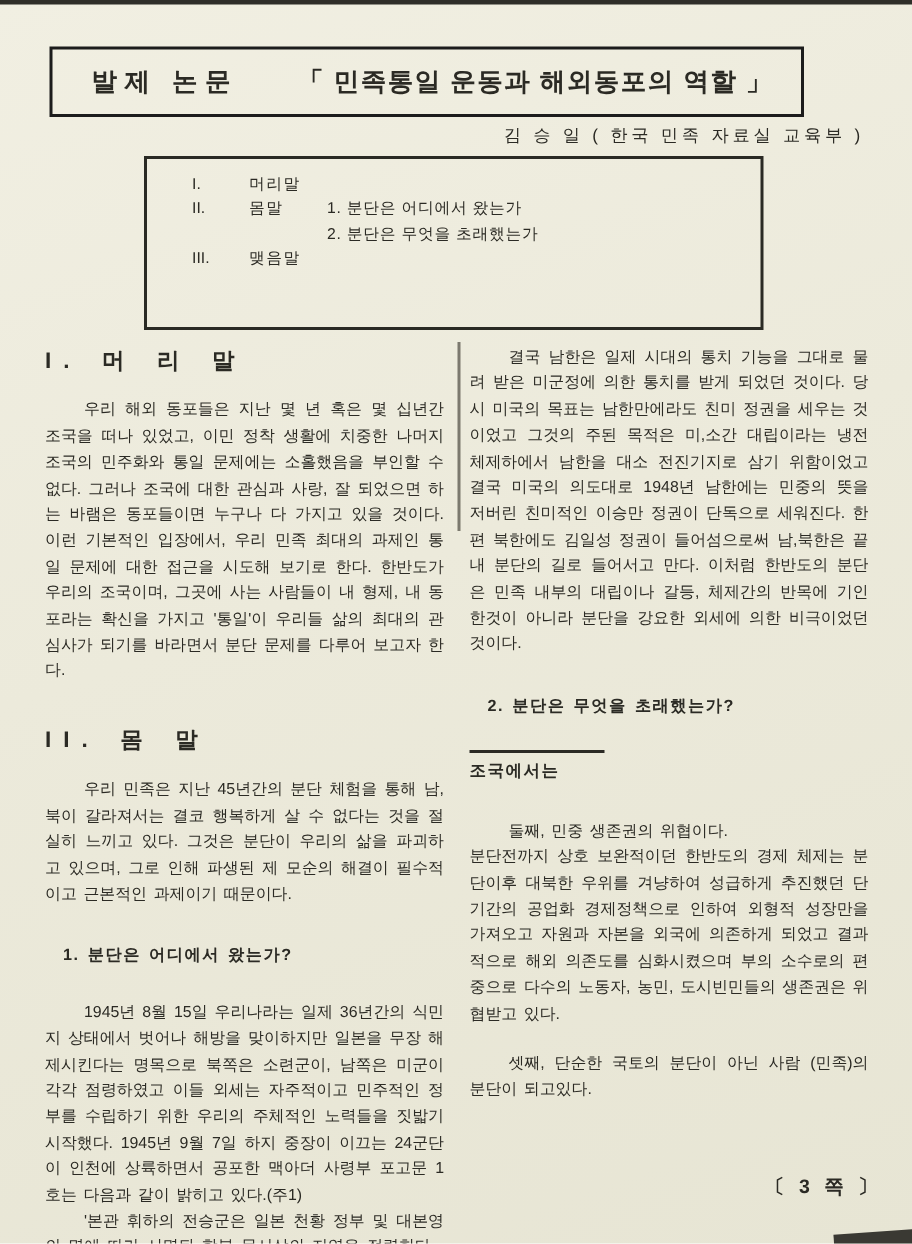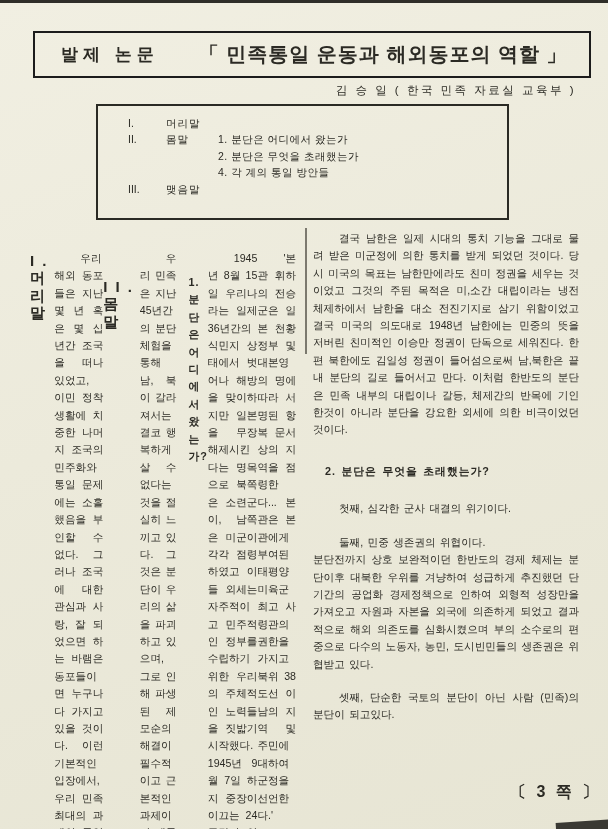--- a/index.html
+++ b/index.html
@@ -13,53 +13,53 @@
     position:relative;overflow:hidden;
     background:linear-gradient(160deg,#f1efe2 0%,var(--paper) 45%,#e7e5d4 100%);
     font-family:"Liberation Sans","DejaVu Sans",sans-serif;
     color:var(--ink);
   }
   .scan-top{position:absolute;top:0;left:0;width:608px;height:3px;background:#2f2e29;}
   .gutter-line{position:absolute;left:305px;top:228px;width:2px;height:126px;background:#55534a;opacity:.75;}
   .corner-mark{position:absolute;right:-8px;bottom:-5px;width:60px;height:13px;background:#3a3933;transform:rotate(-4deg);}
 
   .title-box{
-    position:absolute;left:33px;top:31px;width:558px;height:47px;
+    position:absolute;left:33px;top:31px;width:503px;height:47px;
     border:2px solid var(--line);display:flex;align-items:center;box-sizing:border-box;
   }
   .doc-type{margin-left:26px;font-size:17px;font-weight:bold;letter-spacing:5px;white-space:nowrap;}
-  .main-title{margin-left:40px;font-size:20px;font-weight:bold;letter-spacing:1px;white-space:nowrap;}
+  .main-title{margin-left:40px;font-size:17px;font-weight:bold;letter-spacing:1px;white-space:nowrap;}
   .author{position:absolute;top:83px;right:32px;font-size:11.5px;letter-spacing:2.5px;margin-left:33px;}
 
   .outline-box{
     position:absolute;left:96px;top:104px;width:413px;height:116px;
     border:2px solid #2a2a24;box-sizing:border-box;
     padding:9px 6px 0 30px;font-size:10.5px;line-height:16.4px;
   }
   .o-row{display:flex;}
   .o-num{width:38px;flex:none;}
   .o-label{width:52px;flex:none;letter-spacing:1px;}
   .o-item{flex:1;letter-spacing:.5px;}
 
   .cols{position:absolute;left:30px;top:230px;width:549px;display:flex;gap:17px;}
   .col{width:266px;font-size:10.6px;line-height:17.4px;text-align:justify;word-spacing:1.5px;}
-  .col.left{height:537px;display:flex;margin-top:20px;}
+  .col.left{height:537px;display:flex;flex-direction:column;}
   .col p{margin:0;}
   .indent{text-indent:26px;}
   h2{font-size:15px;font-weight:bold;letter-spacing:8px;margin:2px 0 16px 0;}
   h2.mt{margin-top:28px;}
   h3{font-size:10.8px;font-weight:bold;letter-spacing:1px;margin:24px 0 20px 12px;}
   .quote{margin-top:0;}
 
   .olabel{
     width:90px;border-top:2px solid var(--ink);padding-top:4px;
     font-size:11px;font-weight:bold;letter-spacing:1px;margin:6px 0 22px 0;
   }
   .lead{text-indent:26px;margin-top:16px;}
-  .pageno{position:absolute;top:782px;left:510px;font-size:16px;letter-spacing:3px;font-weight:bold;}
+  .pageno{position:absolute;top:782px;left:510px;font-size:13px;letter-spacing:3px;font-weight:bold;}
 </style>
 </head>
 <body>
 
 <div>
 
   <div class="scan-top"></div>
 
   <div class="title-box">
     <span class="doc-type">발제 논문</span>
@@ -79,21 +79,20 @@
       <span class="o-item">1. 분단은 어디에서 왔는가</span>
     </div>
     <div class="o-row">
       <span class="o-num"></span>
         <span class="o-label"></span>
       <span class="o-item">2. 분단은 무엇을 초래했는가</span>
     </div>
     <div class="o-row">
       <span class="o-num"></span>
         <span class="o-label"></span>
-      <span class="o-item">4. 각 계의 통일 방안들</span>
     </div>
     <div class="o-row">
       <span class="o-num"></span>
         <span class="o-label"></span>
     </div>
     <div class="o-row">
       <span class="o-num">III.</span>
       <span class="o-label">맺음말</span>
     </div>
   </div>
@@ -107,21 +106,21 @@
       <p class="indent">우리 민족은 지난 45년간의 분단 체험을 통해 남, 북이 갈라져서는 결코 행복하게 살 수 없다는 것을 절실히 느끼고 있다. 그것은 분단이 우리의 삶을 파괴하고 있으며, 그로 인해 파생된 제 모순의 해결이 필수적이고 근본적인 과제이기 때문이다.</p>
       <h3>1. 분단은 어디에서 왔는가?</h3>
       <p class="indent">1945년 8월 15일 우리나라는 일제 36년간의 식민지 상태에서 벗어나 해방을 맞이하지만 일본을 무장 해제시킨다는 명목으로 북쪽은 소련군이, 남쪽은 미군이 각각 점령하였고 이들 외세는 자주적이고 민주적인 정부를 수립하기 위한 우리의 주체적인 노력들을 짓밟기 시작했다. 1945년 9월 7일 하지 중장이 이끄는 24군단이 인천에 상륙하면서 공포한 맥아더 사령부 포고문 1호는 다음과 같이 밝히고 있다.(주1)</p>
       <p class="indent quote">'본관 휘하의 전승군은 일본 천황 정부 및 대본영의 명에 따라 서명된 항복 문서상의 지역을 점령한다...  본관은 본관에게 부여된 태평양 미육군 최고 사령관의 권한을 가지고 북위 38도선 이남의 지역 및 주민에 대하여 군정을 선언한다.'</p>
 
     </div>
 
     <div class="col right">
       <p class="indent">결국 남한은 일제 시대의 통치 기능을 그대로 물려 받은 미군정에 의한 통치를 받게 되었던 것이다. 당시 미국의 목표는 남한만에라도 친미 정권을 세우는 것이었고 그것의 주된 목적은 미,소간 대립이라는 냉전 체제하에서 남한을 대소 전진기지로 삼기 위함이었고 결국 미국의 의도대로 1948년 남한에는 민중의 뜻을 저버린 친미적인 이승만 정권이 단독으로 세워진다. 한편 북한에도 김일성 정권이 들어섬으로써 남,북한은 끝내 분단의 길로 들어서고 만다. 이처럼 한반도의 분단은 민족 내부의 대립이나 갈등, 체제간의 반목에 기인한것이 아니라 분단을 강요한 외세에 의한 비극이었던 것이다.</p>
       <h3>2. 분단은 무엇을 초래했는가?</h3>
-      <div class="lead">첫째, 심각한 군사 대결의 위기이다.</div>
+      <div class="olabel">조국에서는</div>
       <div class="lead">둘째, 민중 생존권의 위협이다.</div>
       <p>분단전까지 상호 보완적이던 한반도의 경제 체제는 분단이후 대북한 우위를 겨냥하여 성급하게 추진했던 단기간의 공업화 경제정책으로 인하여 외형적 성장만을 가져오고 자원과 자본을 외국에 의존하게 되었고 결과적으로 해외 의존도를 심화시켰으며 부의 소수로의 편중으로 다수의 노동자, 농민, 도시빈민들의 생존권은 위협받고 있다.</p>
       <div class="lead">셋째, 단순한 국토의 분단이 아닌 사람 (민족)의 분단이 되고있다.</div>
 
     </div>
 
   </div>
 
   <div class="pageno">〔 3 쪽 〕</div>
   <div class="gutter-line"></div>

